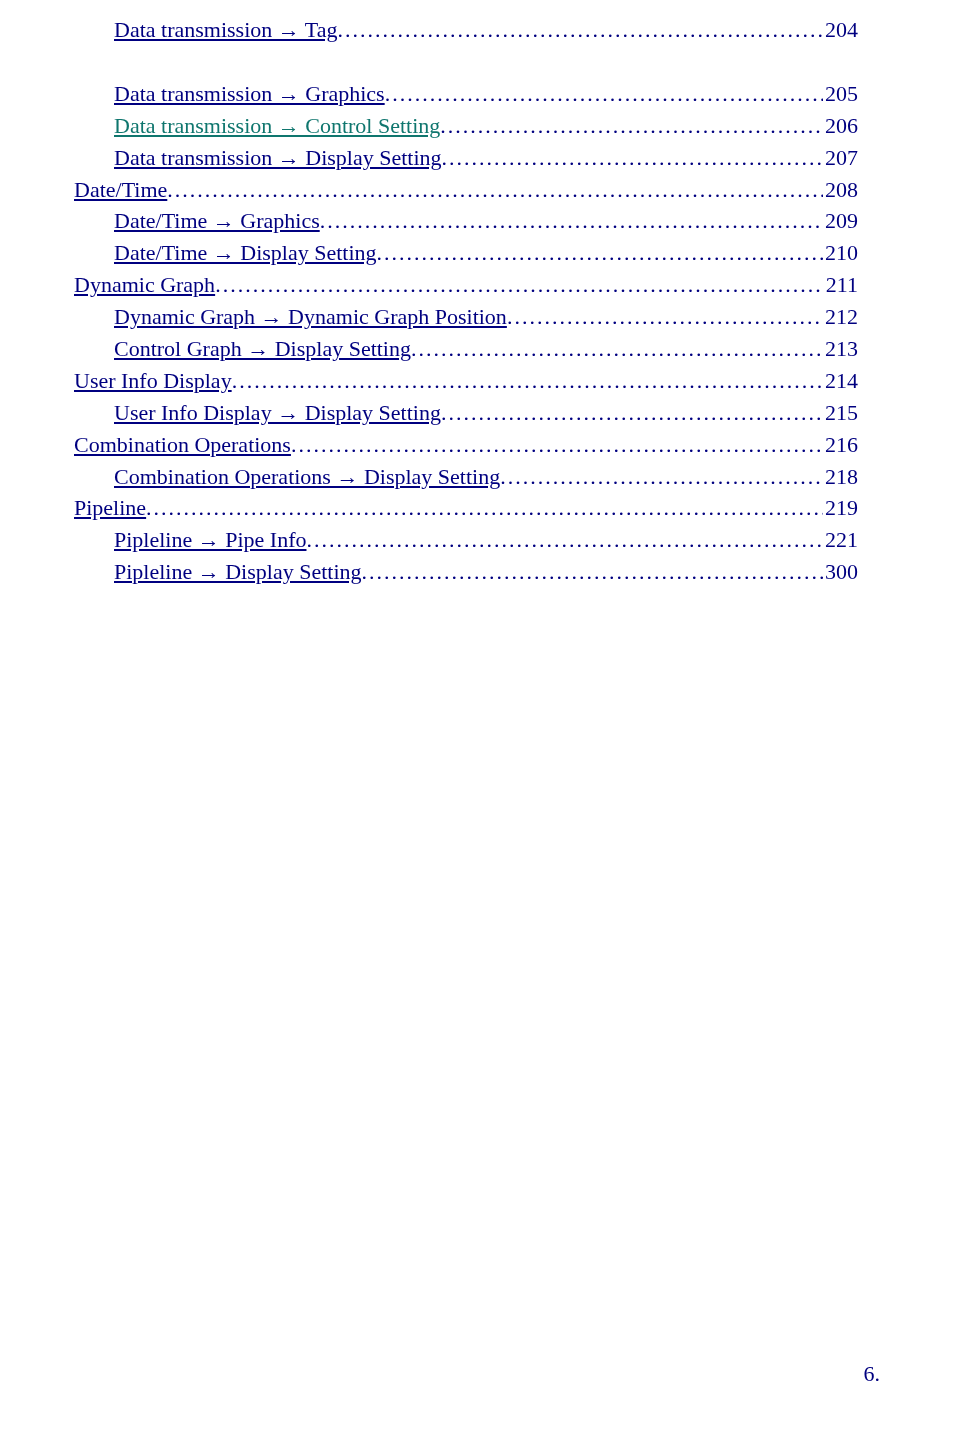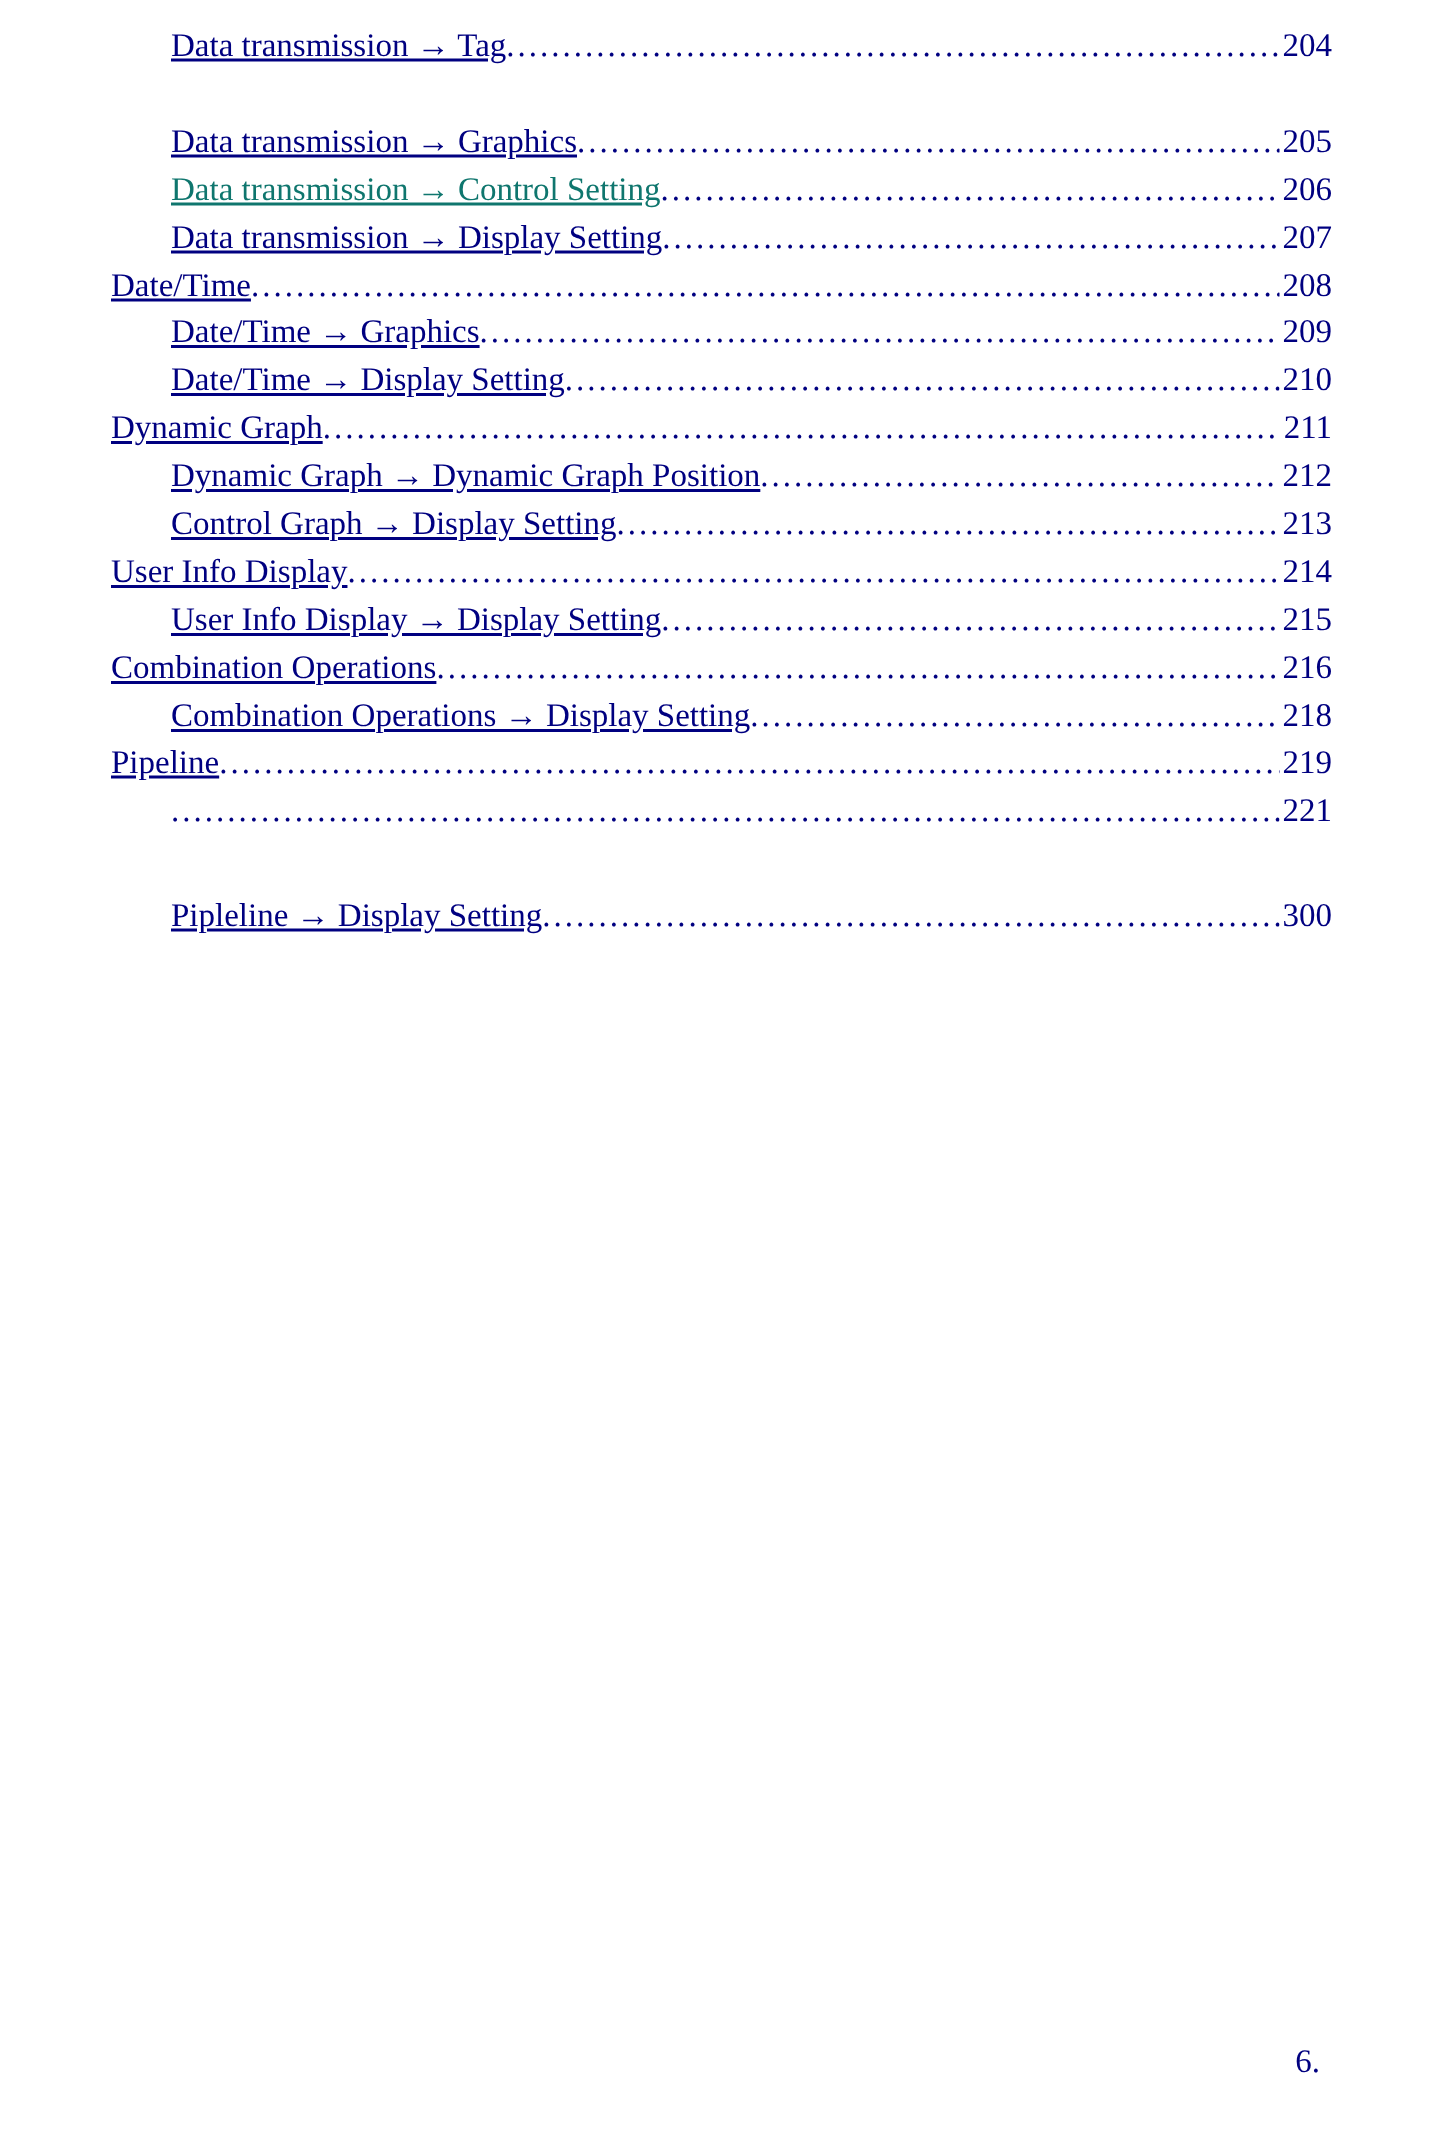--- a/index.html
+++ b/index.html
@@ -7,21 +7,21 @@
     padding: 0;
     width: 960px;
     background: #ffffff;
     font-family: "Times New Roman", Times, serif;
   }
   .page {
     width: 960px;
     height: 1409px;
     position: relative;
     box-sizing: border-box;
-    padding: 14px 72px 0 74px;
+    padding: 14px 102px 0 74px;
     color: #000080;
   }
   .toc {
     width: 100%;
   }
   .entry {
     display: flex;
     align-items: flex-end;
     white-space: nowrap;
     font-size: 22px;
@@ -142,23 +142,24 @@
         <a class="label" href="javascript:void(0)" style="color: rgb(0, 0, 128);"> Combination Operations → Display Setting </a>
         <span class="leader"></span>
         <span class="pagenum">218</span>
       </div>
       <div class="entry top-level">
         <a class="label" href="javascript:void(0)" style="color: rgb(0, 0, 128);"> Pipeline</a>
         <span class="leader"></span>
         <span class="pagenum">219</span>
       </div>
       <div class="entry sub-level">
+        <a class="label" href="javascript:void(0)" style="color: rgb(0, 0, 128);"> Pipleline → Pipe Info </a>
         <span class="leader"></span>
         <span class="pagenum">221</span>
       </div>
       <div class="entry sub-level">
-        <a class="label" href="javascript:void(0)" style="color: rgb(0, 0, 128); margin-top: 38px;"> Pipleline → Display Setting </a>
+        <a class="label" href="javascript:void(0)" style="color: rgb(0, 0, 128);"> Pipleline → Display Setting </a>
         <span class="leader"></span>
         <span class="pagenum">300</span>
       </div>
     </div>
   <div class="footer">6.</div>
 </div>
 
 </body></html>

